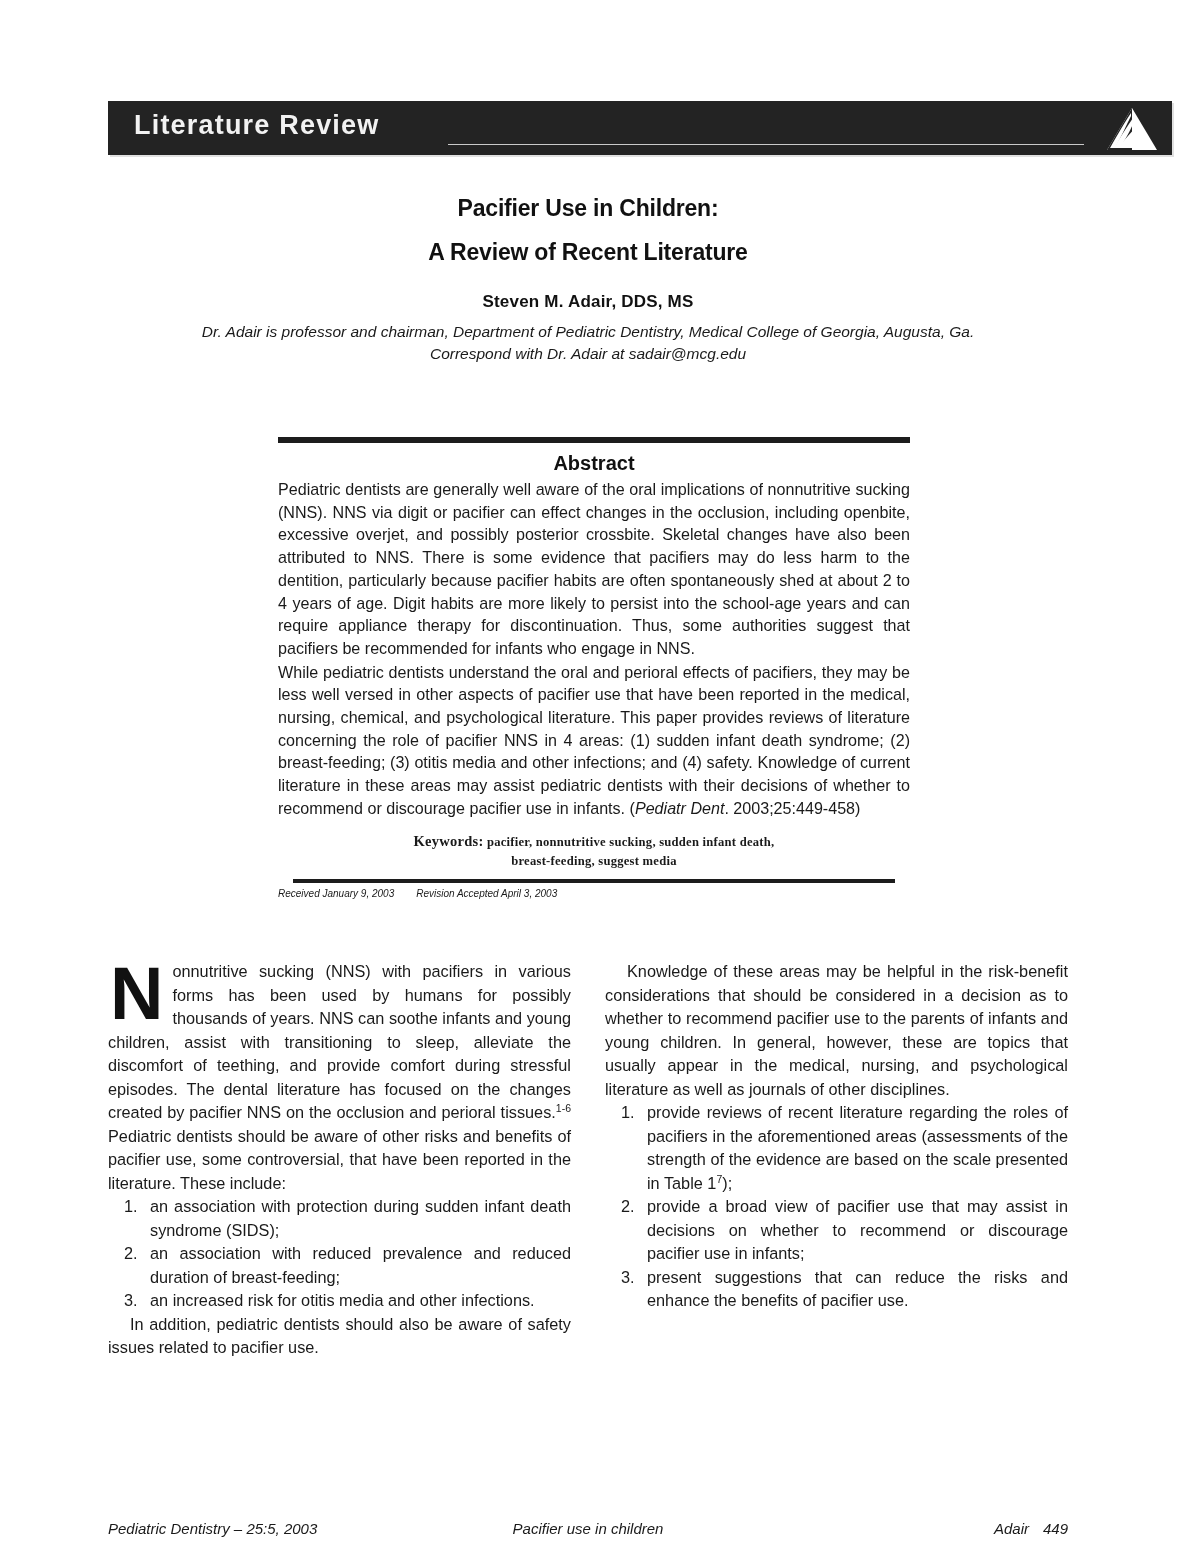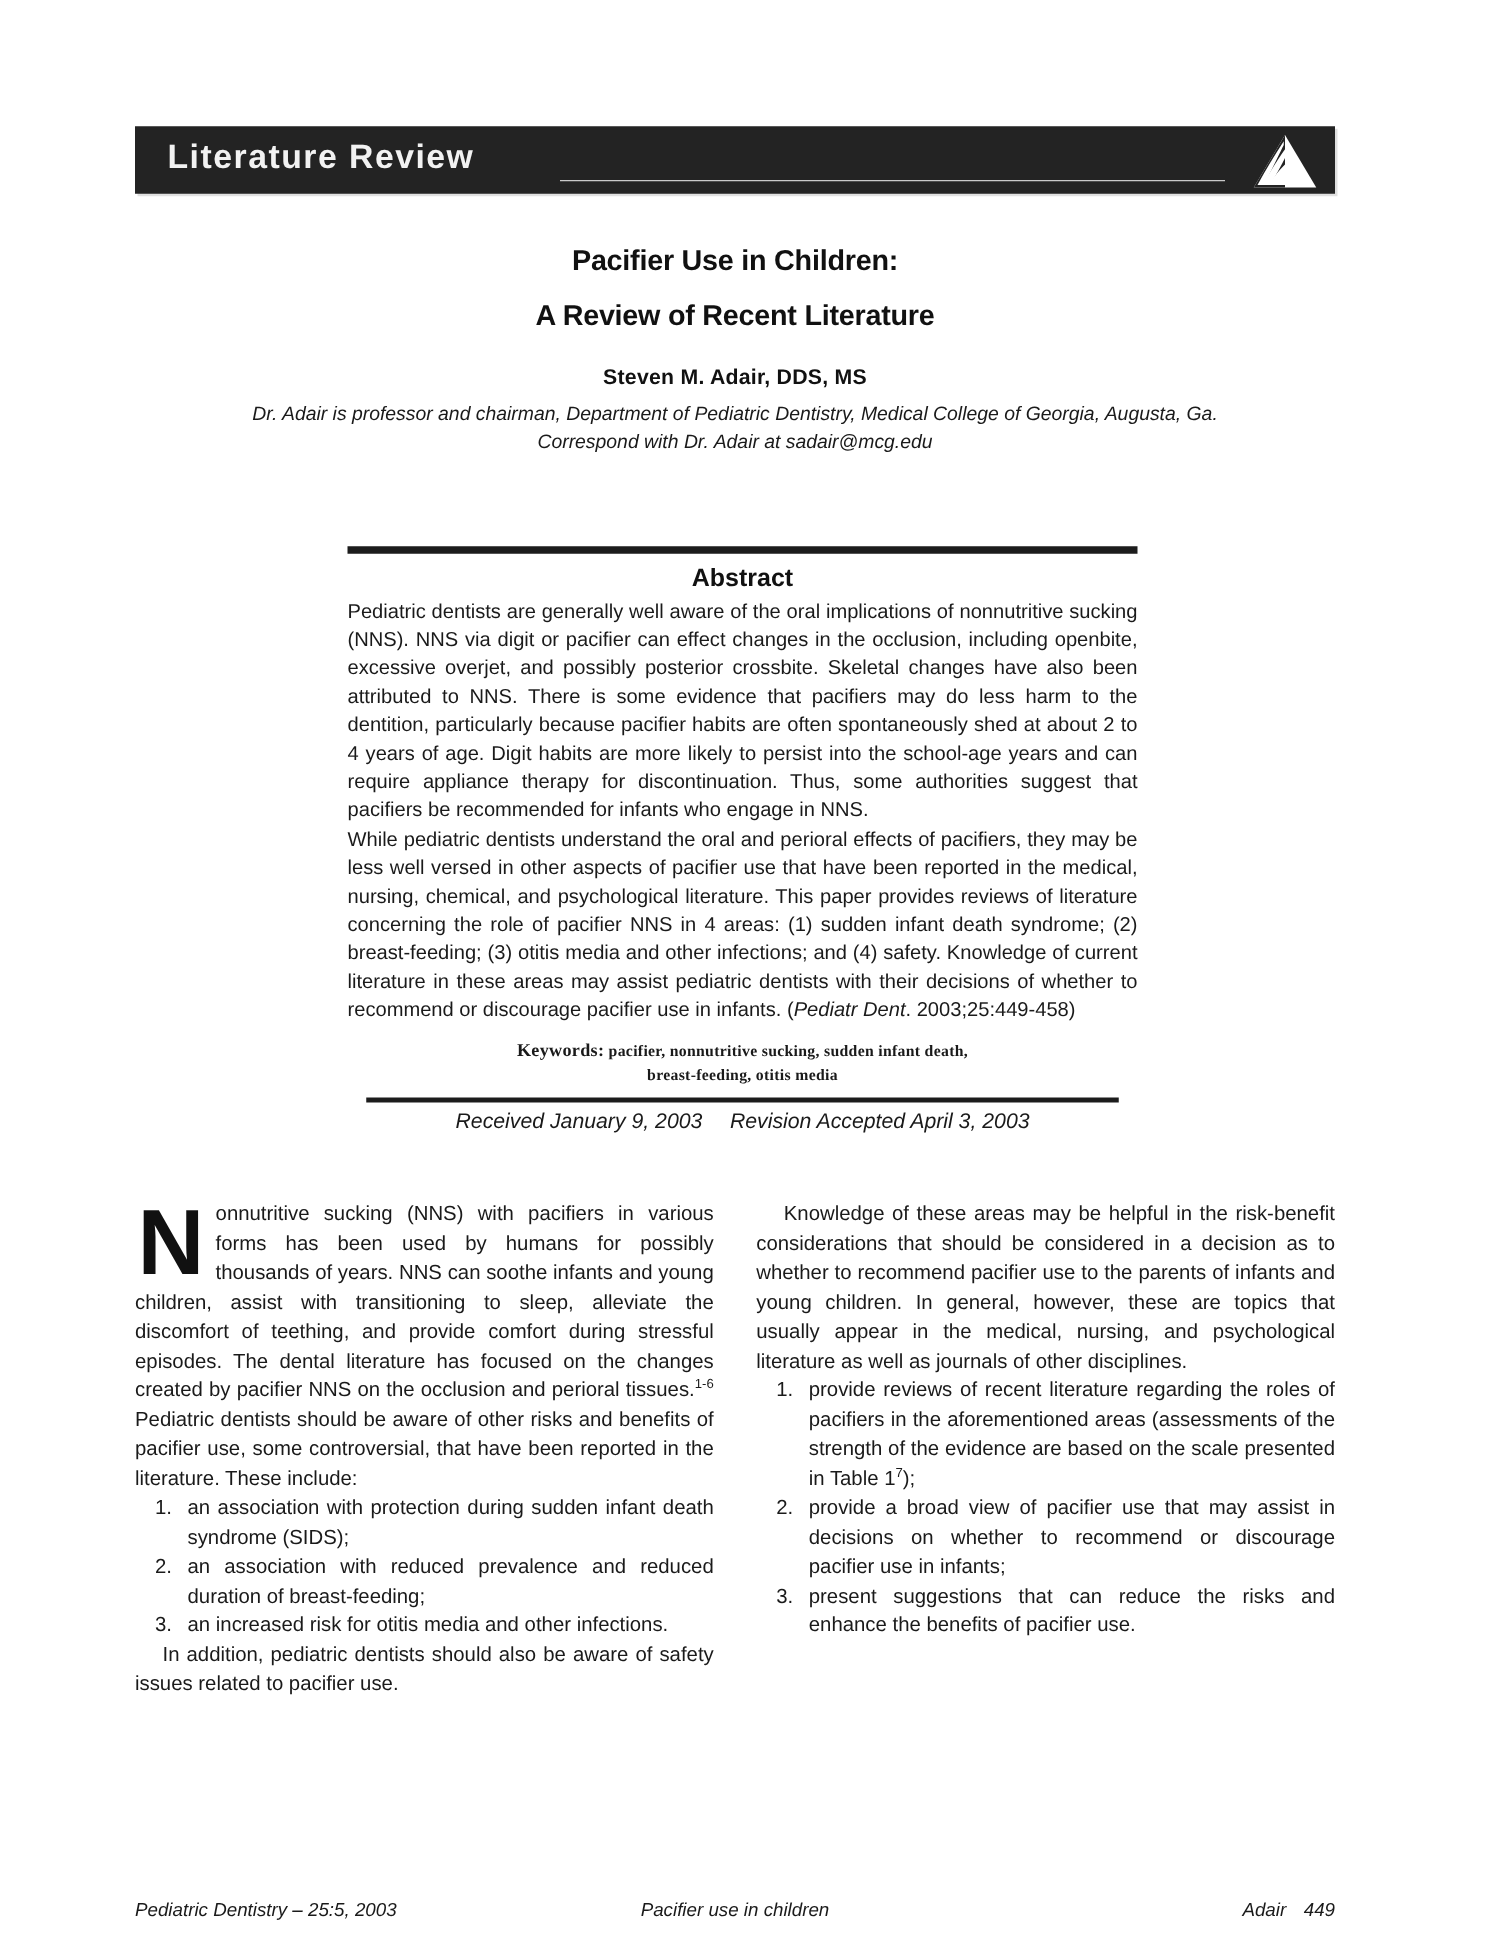--- a/index.html
+++ b/index.html
@@ -14,21 +14,21 @@
     font-family: "Liberation Sans", sans-serif;
     color: #1a1a1a;
     overflow: hidden;
   }
 
   
   #header-bar {
     position: absolute;
     left: 108px;
     top: 101px;
-    width: 960px;
+    width: 1064px;
     height: 54px;
     background: #232323;
     box-shadow: 2px 2px 0 rgba(0,0,0,0.12);
   }
   #header-title {
     position: absolute;
     left: 26px;
     top: 9px;
     color: #f2f2f2;
     font-size: 27px;
@@ -126,22 +126,22 @@
   }
   #keywords-block .kw-lead {
     font-size: 14.5px;
   }
   #abstract-bottom-rule {
     margin: 8px 15px 0 15px;
     height: 4px;
     background: #1c1c1c;
   }
   #received-line {
-    text-align: center;
-    font-size: 17px;
+    text-align: left;
+    font-size: 10px;
     font-style: italic;
     margin-top: 5px;
     color: #1a1a1a;
   }
   #received-line .gap { display: inline-block; width: 22px; }
 
   
   #body-columns {
     position: absolute;
     left: 108px;
@@ -246,21 +246,21 @@
   <div id="abstract-top-rule"></div>
   <div id="abstract-heading">Abstract</div>
 
   <p class="abstract-para">Pediatric dentists are generally well aware of the oral implications of nonnutritive sucking (NNS). NNS via digit or pacifier can effect changes in the occlusion, including openbite, excessive overjet, and possibly posterior crossbite. Skeletal changes have also been attributed to NNS. There is some evidence that pacifiers may do less harm to the dentition, particularly because pacifier habits are often spontaneously shed at about 2 to 4 years of age. Digit habits are more likely to persist into the school-age years and can require appliance therapy for discontinuation. Thus, some authorities suggest that pacifiers be recommended for infants who engage in NNS.</p>
 
   <p class="abstract-para"><span>While pediatric dentists understand the oral and perioral effects of pacifiers, they may be less well versed in other aspects of pacifier use that have been reported in the medical, nursing, chemical, and psychological literature. This paper provides reviews of literature concerning the role of pacifier NNS in 4 areas: (1) sudden infant death syndrome; (2) breast-feeding; (3) otitis media and other infections; and (4) safety. Knowledge of current literature in these areas may assist pediatric dentists with their decisions of whether to recommend or discourage pacifier use in infants. (</span><i>Pediatr Dent</i><span>. 2003;25:449-458)</span></p>
 
   <div id="keywords-block">
     <span class="kw-lead">Keywords:</span>
     <span>pacifier, nonnutritive sucking, sudden infant death,</span><br>
-    <span>breast-feeding, otitis media</span>
+    <span>breast-feeding, suggest media</span>
   </div>
 
   <div id="abstract-bottom-rule"></div>
 
   <div id="received-line">
     <span>Received January 9, 2003</span><span class="gap"></span><span>Revision Accepted April 3, 2003</span>
   </div>
 </div>
 
 <div id="body-columns">

